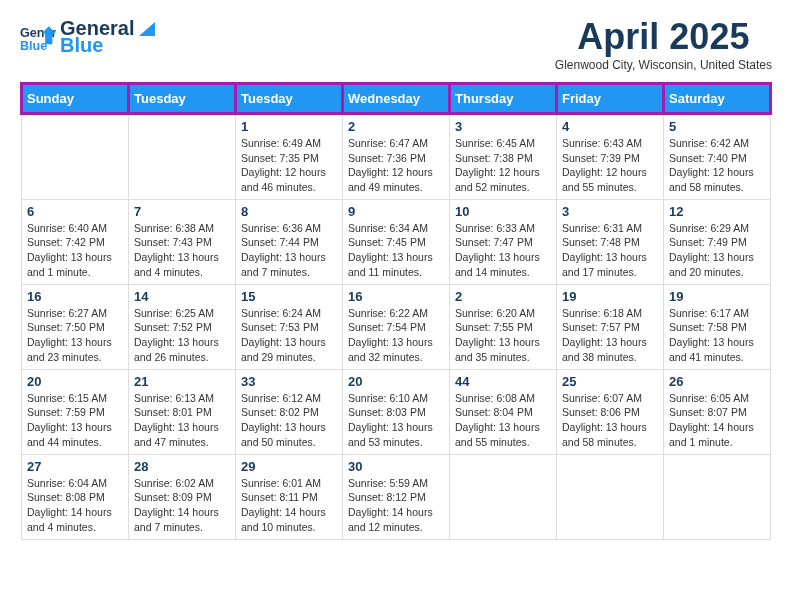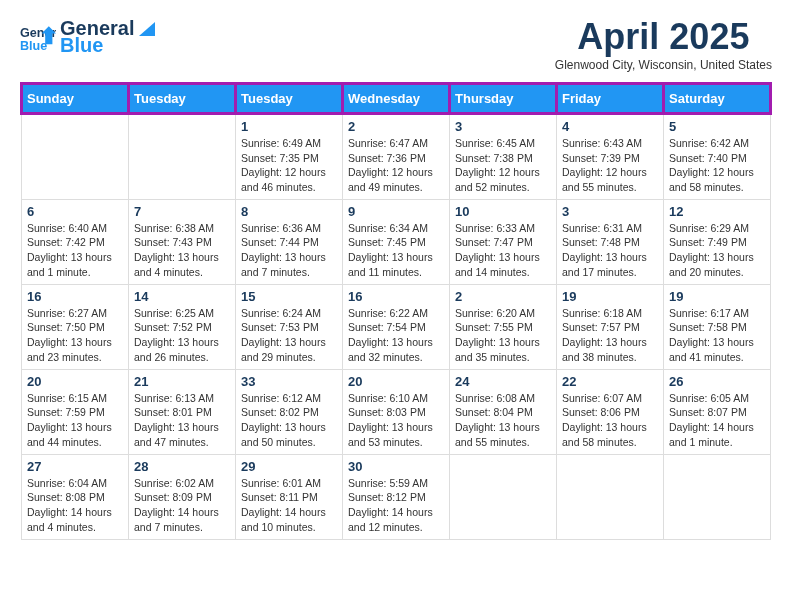--- a/index.html
+++ b/index.html
@@ -208,25 +208,25 @@
         </td>
         <td>
           <span class="day-number">33</span>
           <div class="day-info">Sunrise: 6:12 AM<br>Sunset: 8:02 PM<br>Daylight: 13 hours and 50 minutes.</div>
         </td>
         <td>
           <span class="day-number">20</span>
           <div class="day-info">Sunrise: 6:10 AM<br>Sunset: 8:03 PM<br>Daylight: 13 hours and 53 minutes.</div>
         </td>
         <td>
-          <span class="day-number">24</span>
+          <span class="day-number">44</span>
           <div class="day-info">Sunrise: 6:08 AM<br>Sunset: 8:04 PM<br>Daylight: 13 hours and 55 minutes.</div>
         </td>
         <td>
-          <span class="day-number">22</span>
+          <span class="day-number">25</span>
           <div class="day-info">Sunrise: 6:07 AM<br>Sunset: 8:06 PM<br>Daylight: 13 hours and 58 minutes.</div>
         </td>
         <td>
           <span class="day-number">26</span>
           <div class="day-info">Sunrise: 6:05 AM<br>Sunset: 8:07 PM<br>Daylight: 14 hours and 1 minute.</div>
         </td>
       </tr>
       <tr>
         <td>
           <span class="day-number">27</span>

